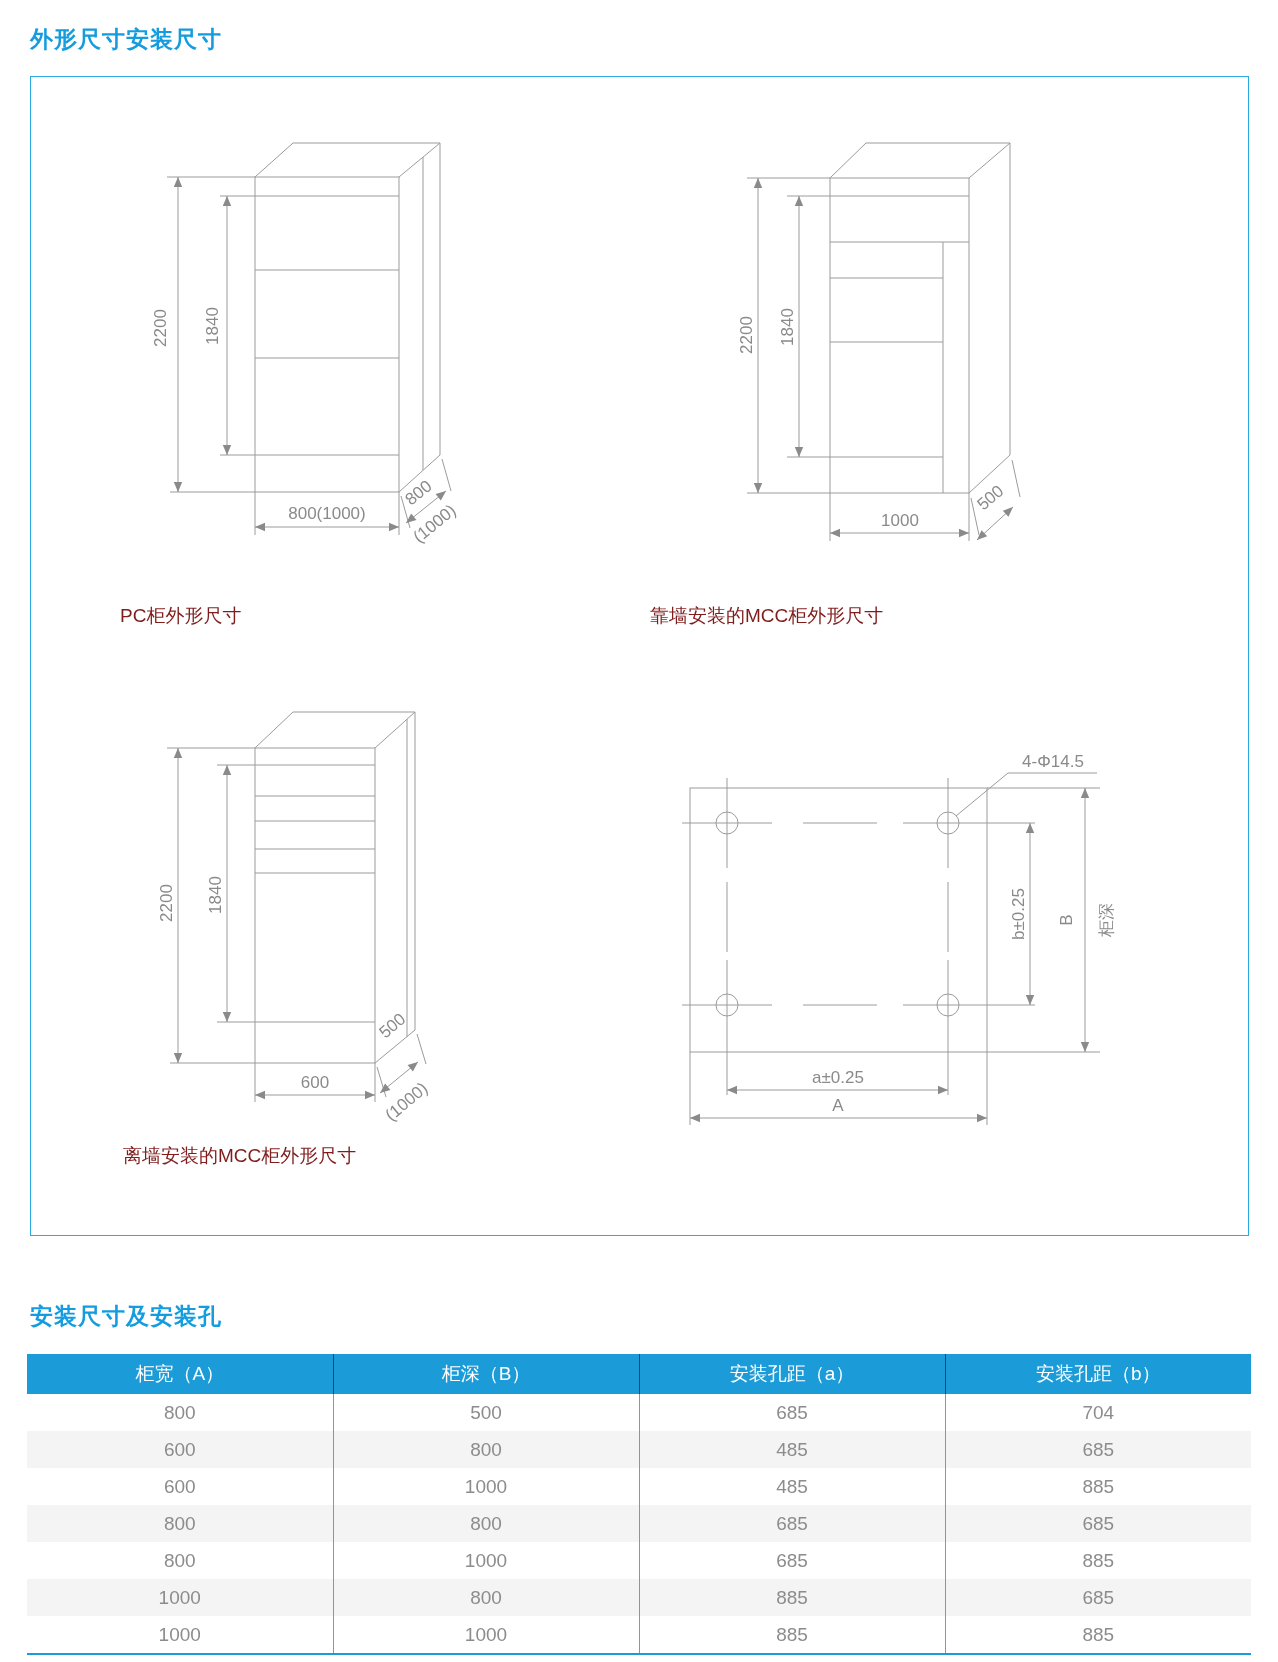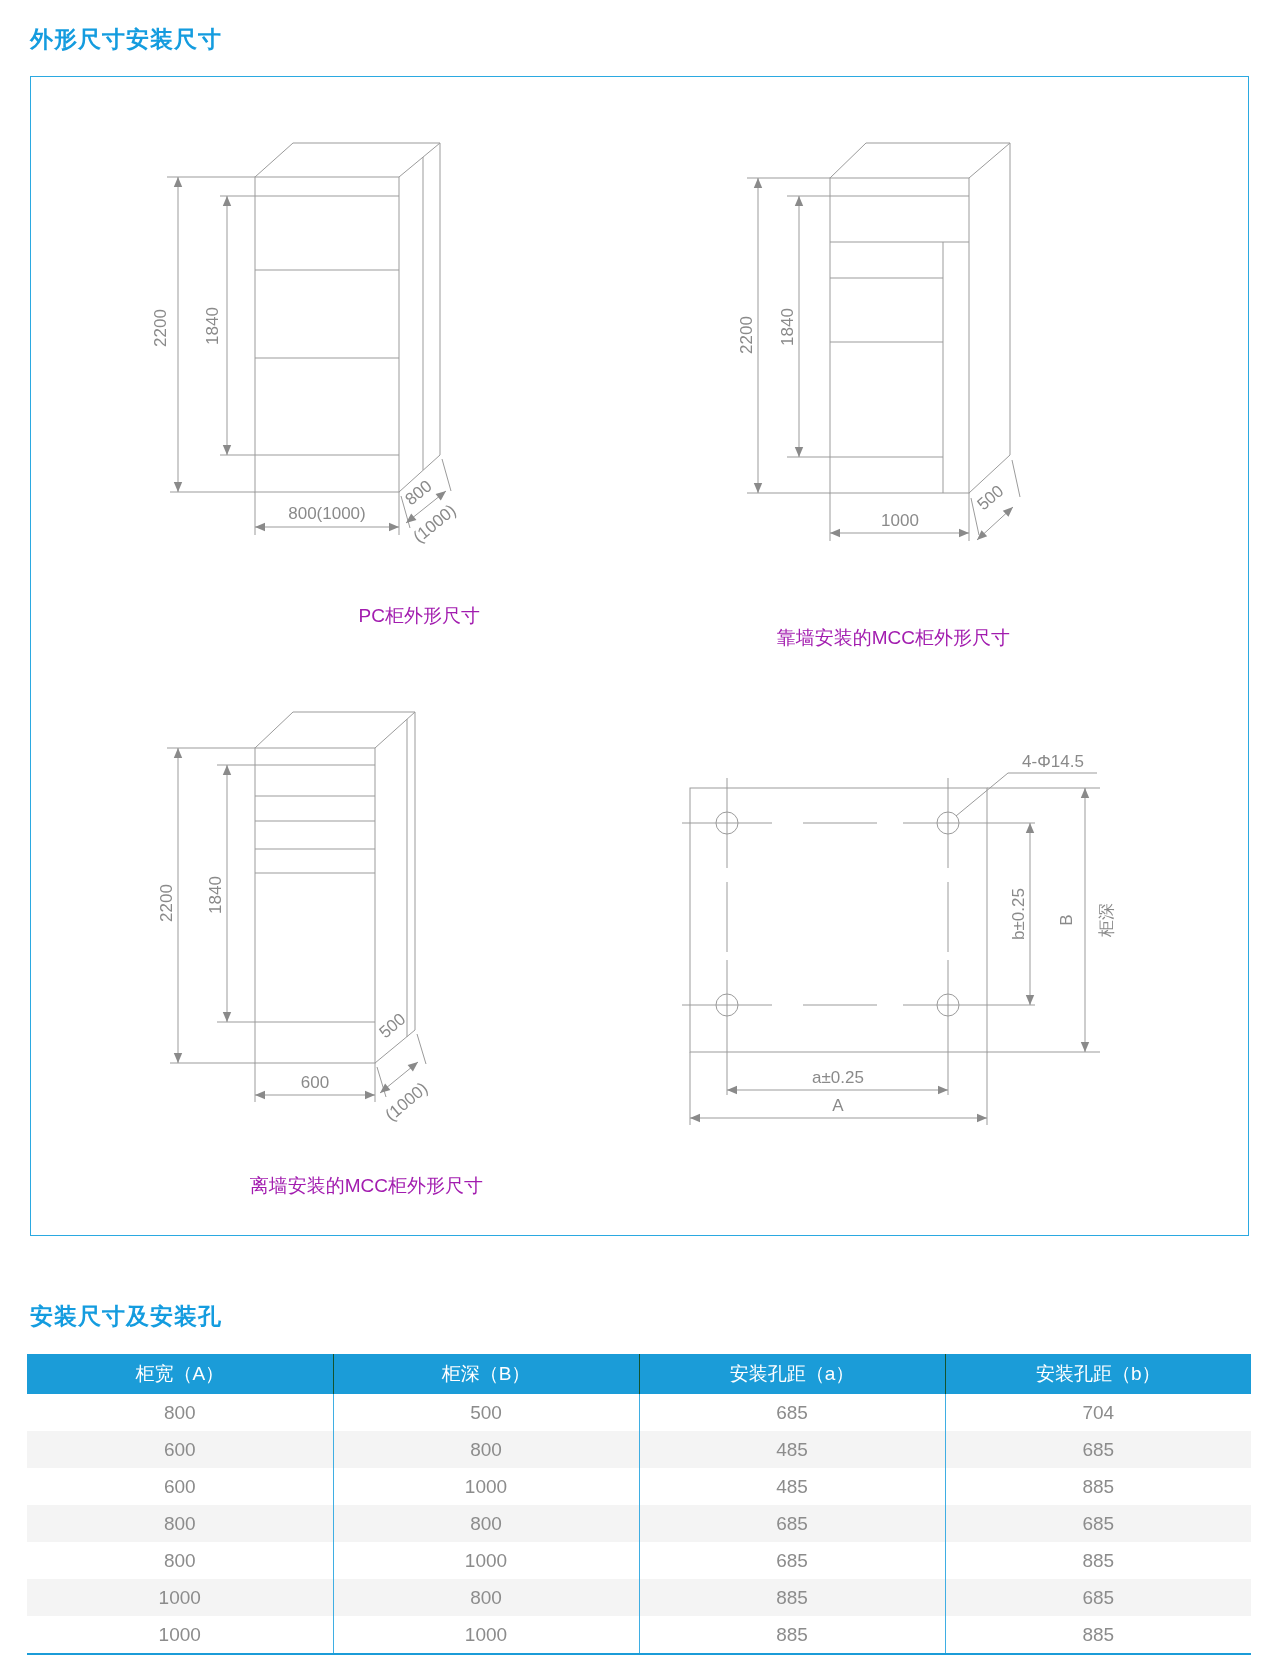--- a/index.html
+++ b/index.html
@@ -7,21 +7,21 @@
         font-family:"Liberation Sans",sans-serif;overflow:hidden;border-radius:7px;}
   .sec-title{position:absolute;left:30px;margin:0;font-size:23px;font-weight:bold;
         color:#149CDF;letter-spacing:1px;}
   #title-dimensions{top:24px;}
   #title-installation{top:1301px;}
   .draw-box{position:absolute;left:30px;top:76px;width:1217px;height:1158px;
         border:1px solid #2BA9E1;background:#fff;}
   .drw{position:absolute;overflow:visible;}
   .drw line,.drw path,.drw rect,.drw circle{stroke:#9B9B9B;stroke-width:1;fill:none;}
   .drw text{font-family:"Liberation Sans",sans-serif;font-size:17px;fill:#8a8a8a;stroke:none;}
-  .caption{position:absolute;width:360px;text-align:right;font-size:19px;color:#a21caf;}
+  .caption{position:absolute;width:360px;text-align:left;font-size:19px;color:#7f1d1d;}
   .dim-table{position:absolute;left:27px;top:1354px;width:1224px;border-collapse:collapse;
         table-layout:fixed;border-bottom:2px solid #1B9CD8;}
   .dim-table th{height:38px;background:#1B9CD8;color:#ffffff;font-size:19px;font-weight:normal;
         border-left:1px solid #14532d;text-align:center;}
   .dim-table th:first-child{border-left:none;}
   .dim-table td{height:35px;text-align:center;font-size:19px;color:#8C8C8C;
         border-left:1px solid #3FAEE3;}
   .dim-table td:first-child{border-left:none;}
   .dim-table tr.alt{background:#F4F4F4;}
 </style>
@@ -174,22 +174,22 @@
       </g>
       <text x="433" y="77" text-anchor="middle">4-Φ14.5</text>
       <text x="404" y="224" text-anchor="middle" transform="rotate(-90 404 224)">b±0.25</text>
       <text x="452" y="230" text-anchor="middle" transform="rotate(-90 452 230)">B</text>
       <text x="492" y="230" text-anchor="middle" transform="rotate(-90 492 230)">柜深</text>
       <text x="218" y="393" text-anchor="middle">a±0.25</text>
       <text x="218" y="421" text-anchor="middle">A</text>
     </svg>
 
     <div class="caption" style="left:89px;top:526px">PC柜外形尺寸</div>
-    <div class="caption" style="left:619px;top:548px">靠墙安装的MCC柜外形尺寸</div>
-    <div class="caption" style="left:92px;top:1096px">离墙安装的MCC柜外形尺寸</div>
+    <div class="caption" style="left:619px;top:526px">靠墙安装的MCC柜外形尺寸</div>
+    <div class="caption" style="left:92px;top:1066px">离墙安装的MCC柜外形尺寸</div>
   </div>
 
   <h2 class="sec-title" id="title-installation">安装尺寸及安装孔</h2>
 
   <table class="dim-table">
     <colgroup>
         <col style="width:25%">
         <col style="width:25%">
         <col style="width:25%">
         <col style="width:25%">

